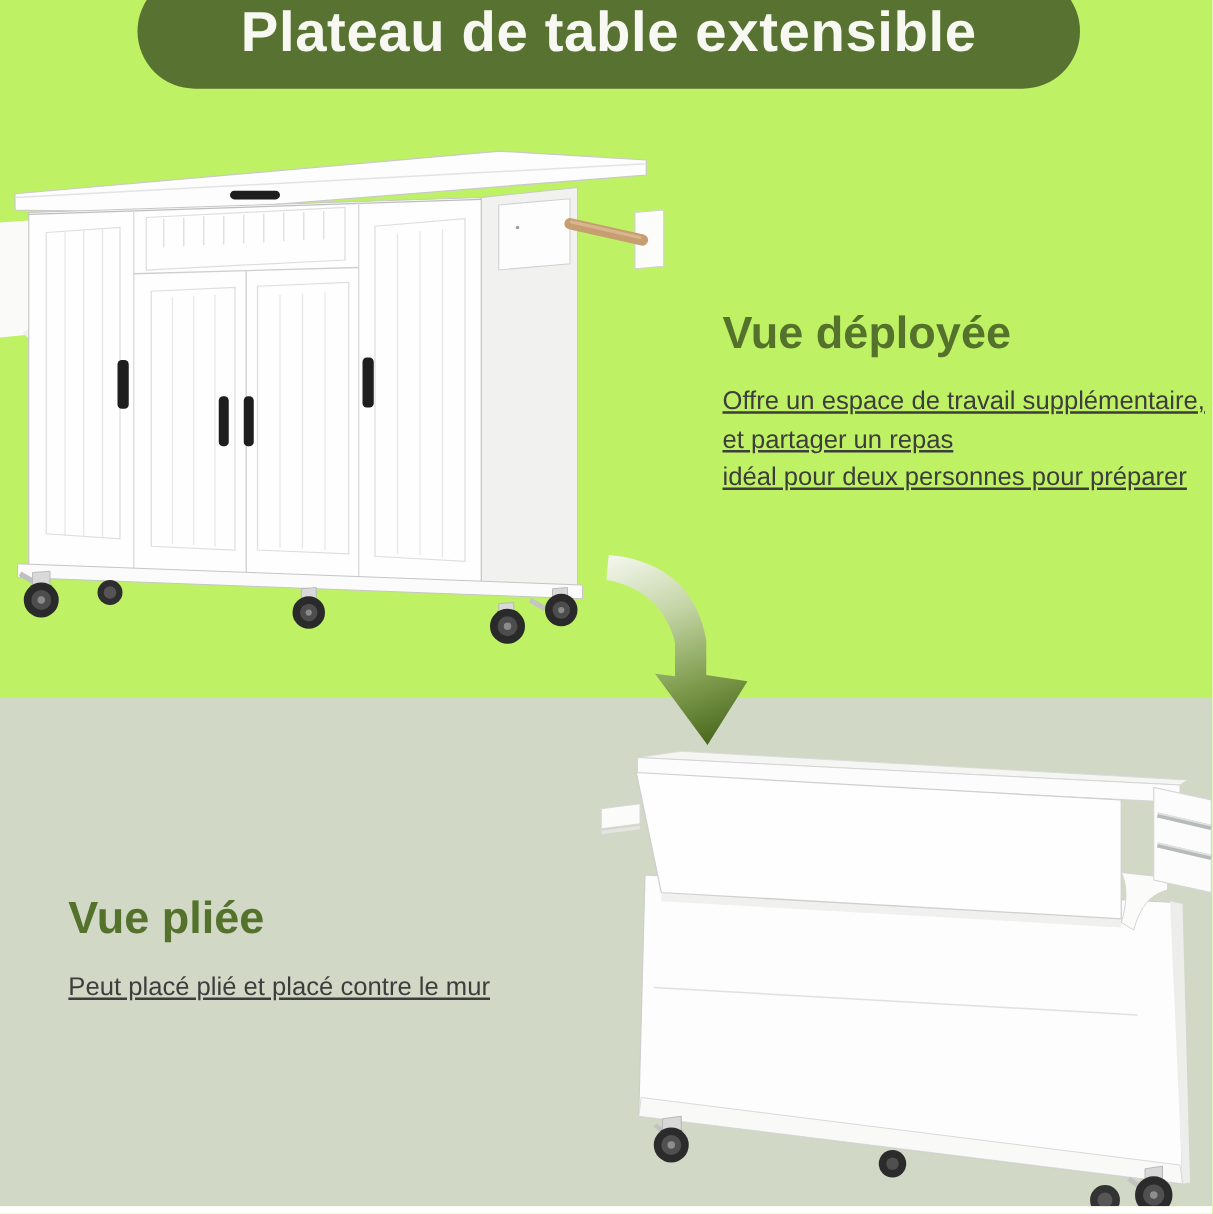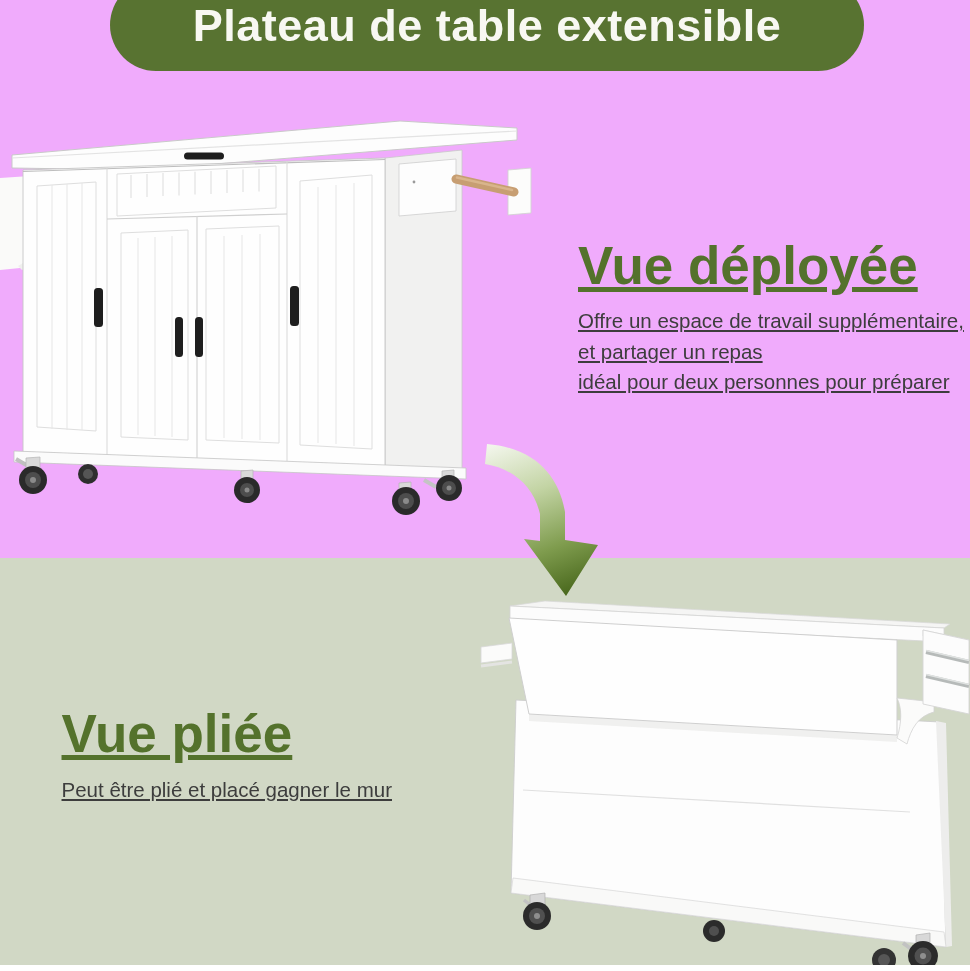--- a/index.html
+++ b/index.html
@@ -1,36 +1,35 @@
 <!DOCTYPE html>
 <html><head>
 <meta charset="utf-8">
 <style>
   html,body{margin:0;padding:0;background:#ffffff;}
   .stage{
-    position:relative;width:970px;height:965px;overflow:hidden;background:#f0abfc;
+    position:relative;width:970px;height:965px;overflow:hidden;background:#bef264;
     font-family:"Liberation Sans","DejaVu Sans",sans-serif;
   }
   .bottom-section{
     position:absolute;left:0;top:558px;width:970px;height:413px;background:#d1d8c5;
   }
   .banner{
     position:absolute;left:110px;top:-21px;width:754px;height:92px;
     background:#587331;border-radius:46px;
     display:flex;align-items:center;justify-content:center;
   }
   .banner span{
     color:#f8f8f2;font-size:45px;font-weight:bold;letter-spacing:.5px;white-space:nowrap;
     padding-top:2px;
   }
   .view-text{position:absolute;}
   .view-text h2{
-    margin:0 0 18px 0;font-size:53px;line-height:44px;font-weight:bold;color:#54722c;
+    margin:0 0 18px 0;font-size:36px;line-height:44px;font-weight:bold;color:#54722c;
     white-space:nowrap;
-    text-decoration:underline;
   }
   .view-text .line{
     display:block;font-size:20.5px;line-height:30.5px;color:#3d3d3d;white-space:nowrap;text-decoration:underline;
   }
   .expanded-text{left:578px;top:244px;text-align:left;}
   .folded-text{right:578px;top:712px;text-align:left;}
   .folded-text .line{line-height:31px;}
   .cart-svg,.arrow-svg{position:absolute;display:block;}
 </style>
 </head>
@@ -184,16 +183,16 @@
 
   <div class="view-text expanded-text">
     <h2>Vue déployée</h2>
     <span class="line">Offre un espace de travail supplémentaire,</span>
     <span class="line">et partager un repas</span>
     <span class="line">idéal pour deux personnes pour préparer</span>
   </div>
 
   <div class="view-text folded-text">
     <h2>Vue pliée</h2>
-    <span class="line">Peut être plié et placé gagner le mur</span>
+    <span class="line">Peut placé plié et placé contre le mur</span>
   </div>
 
 </div>
 
 </body></html>

